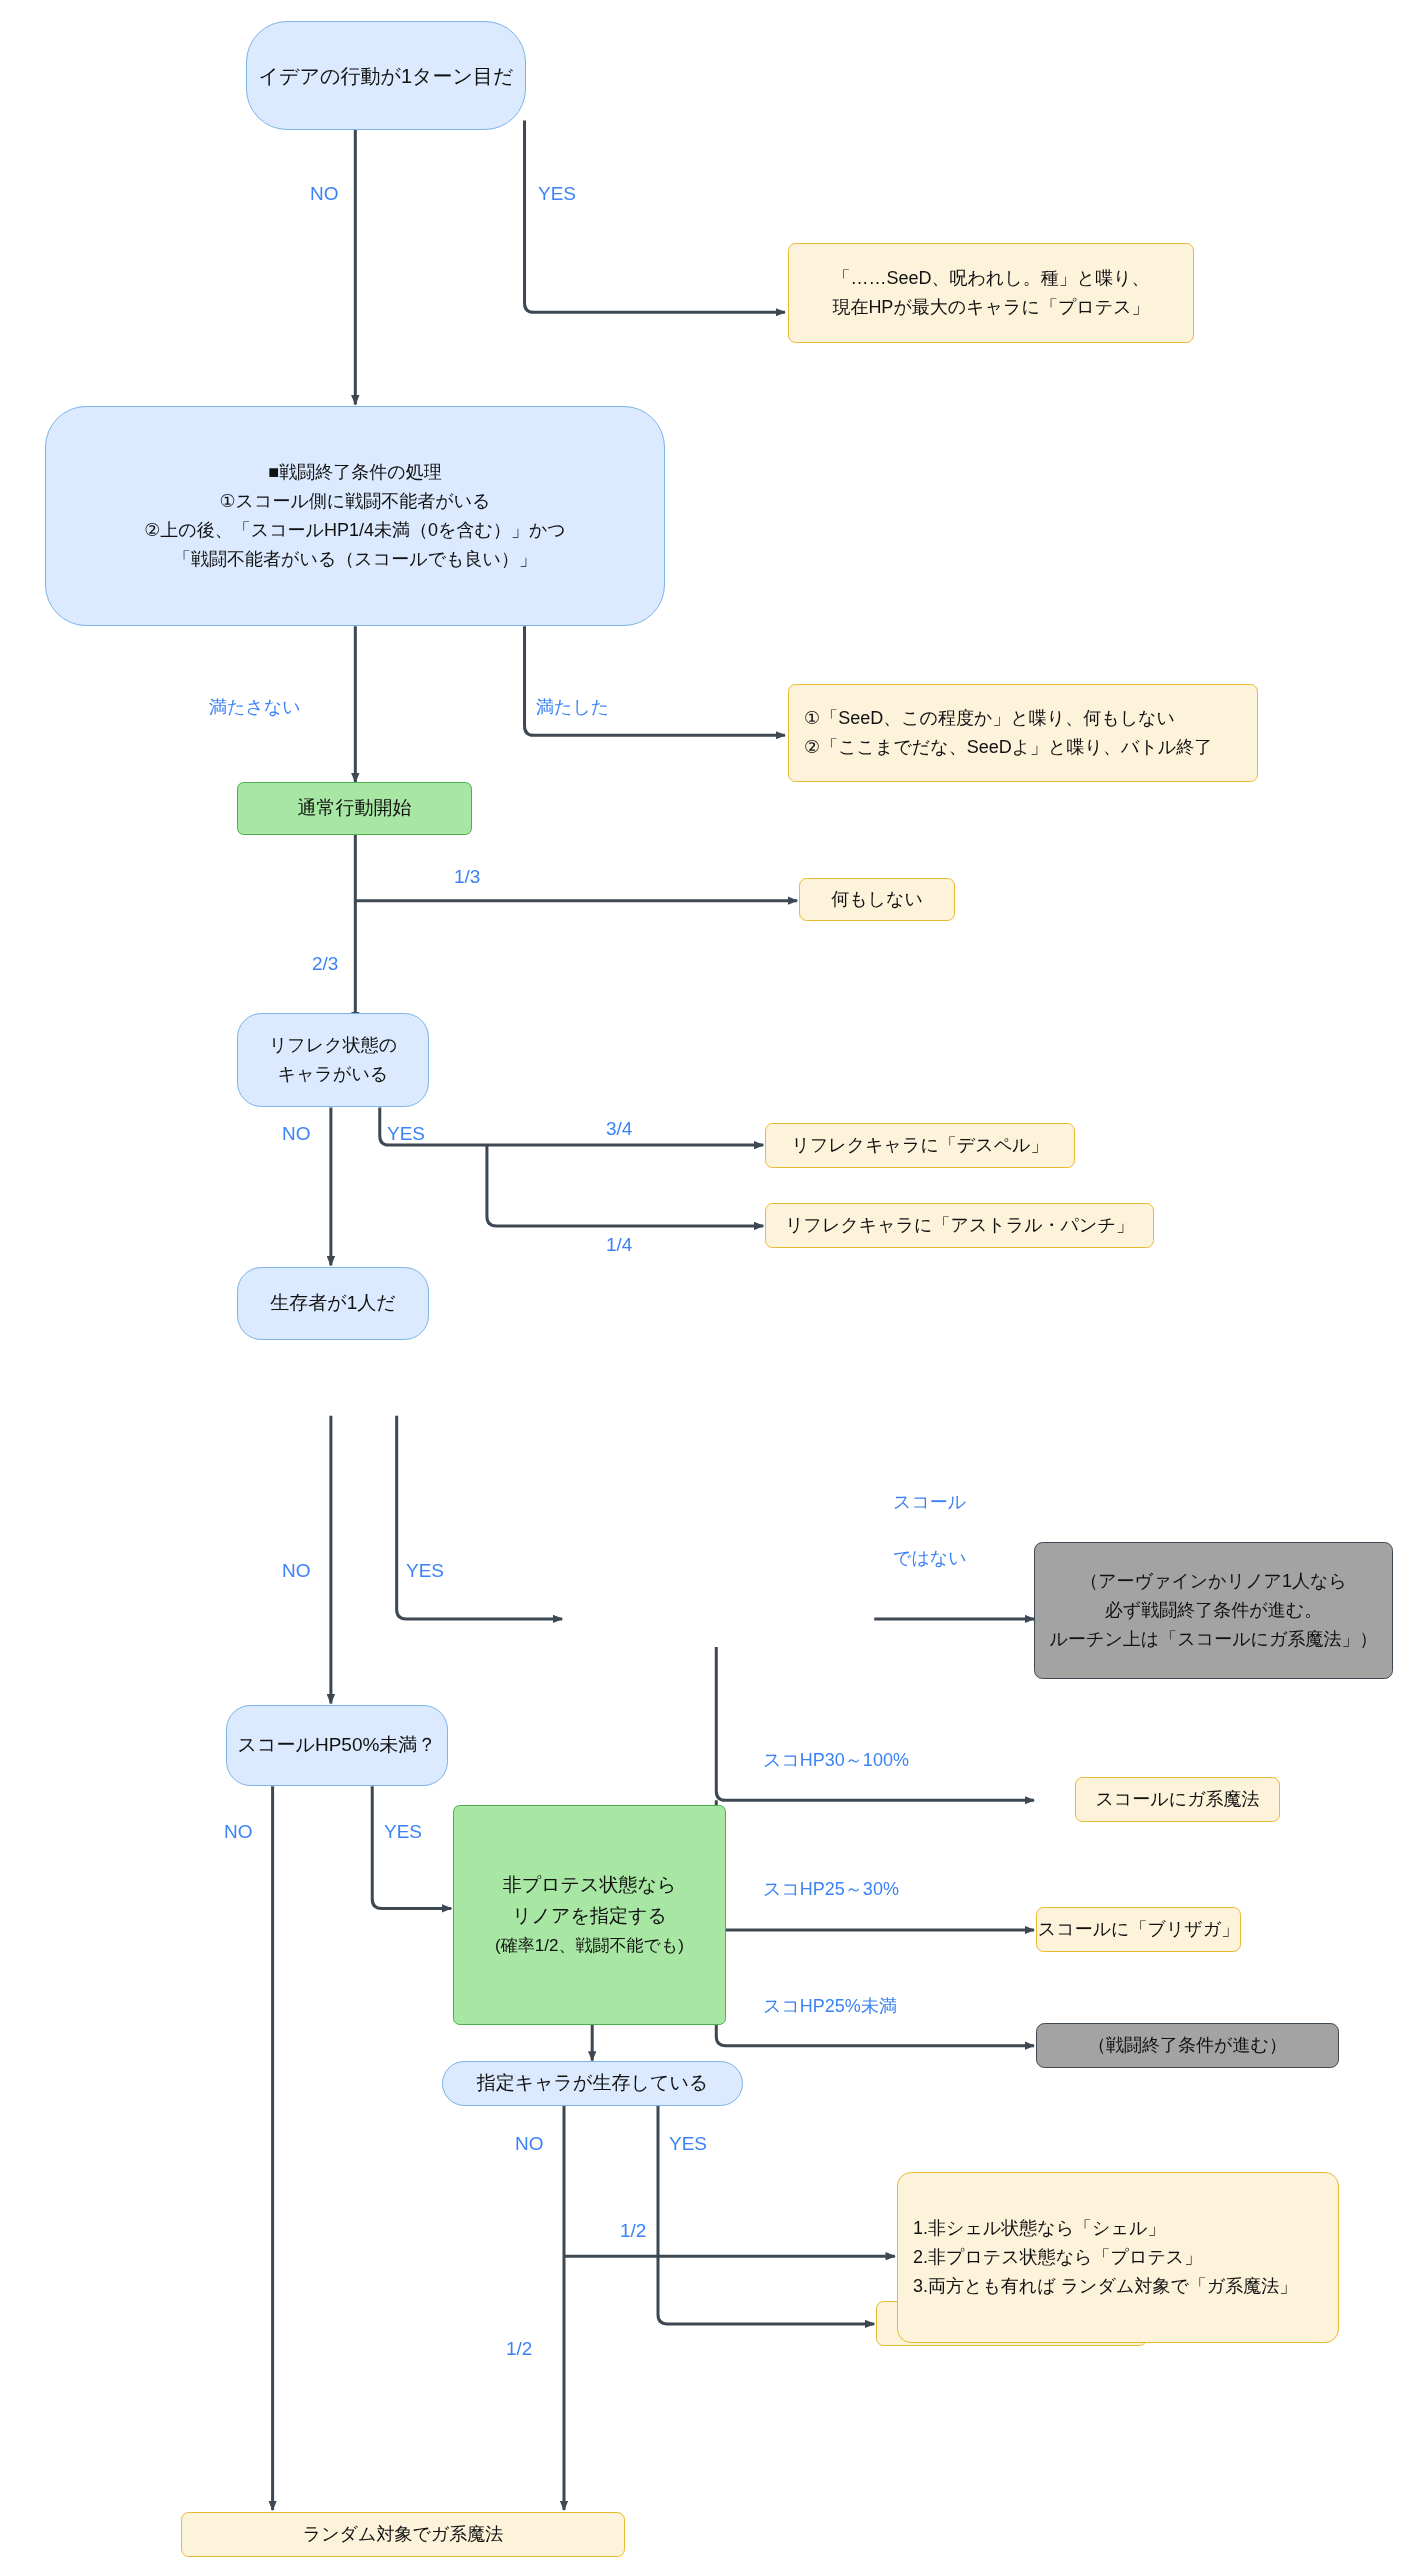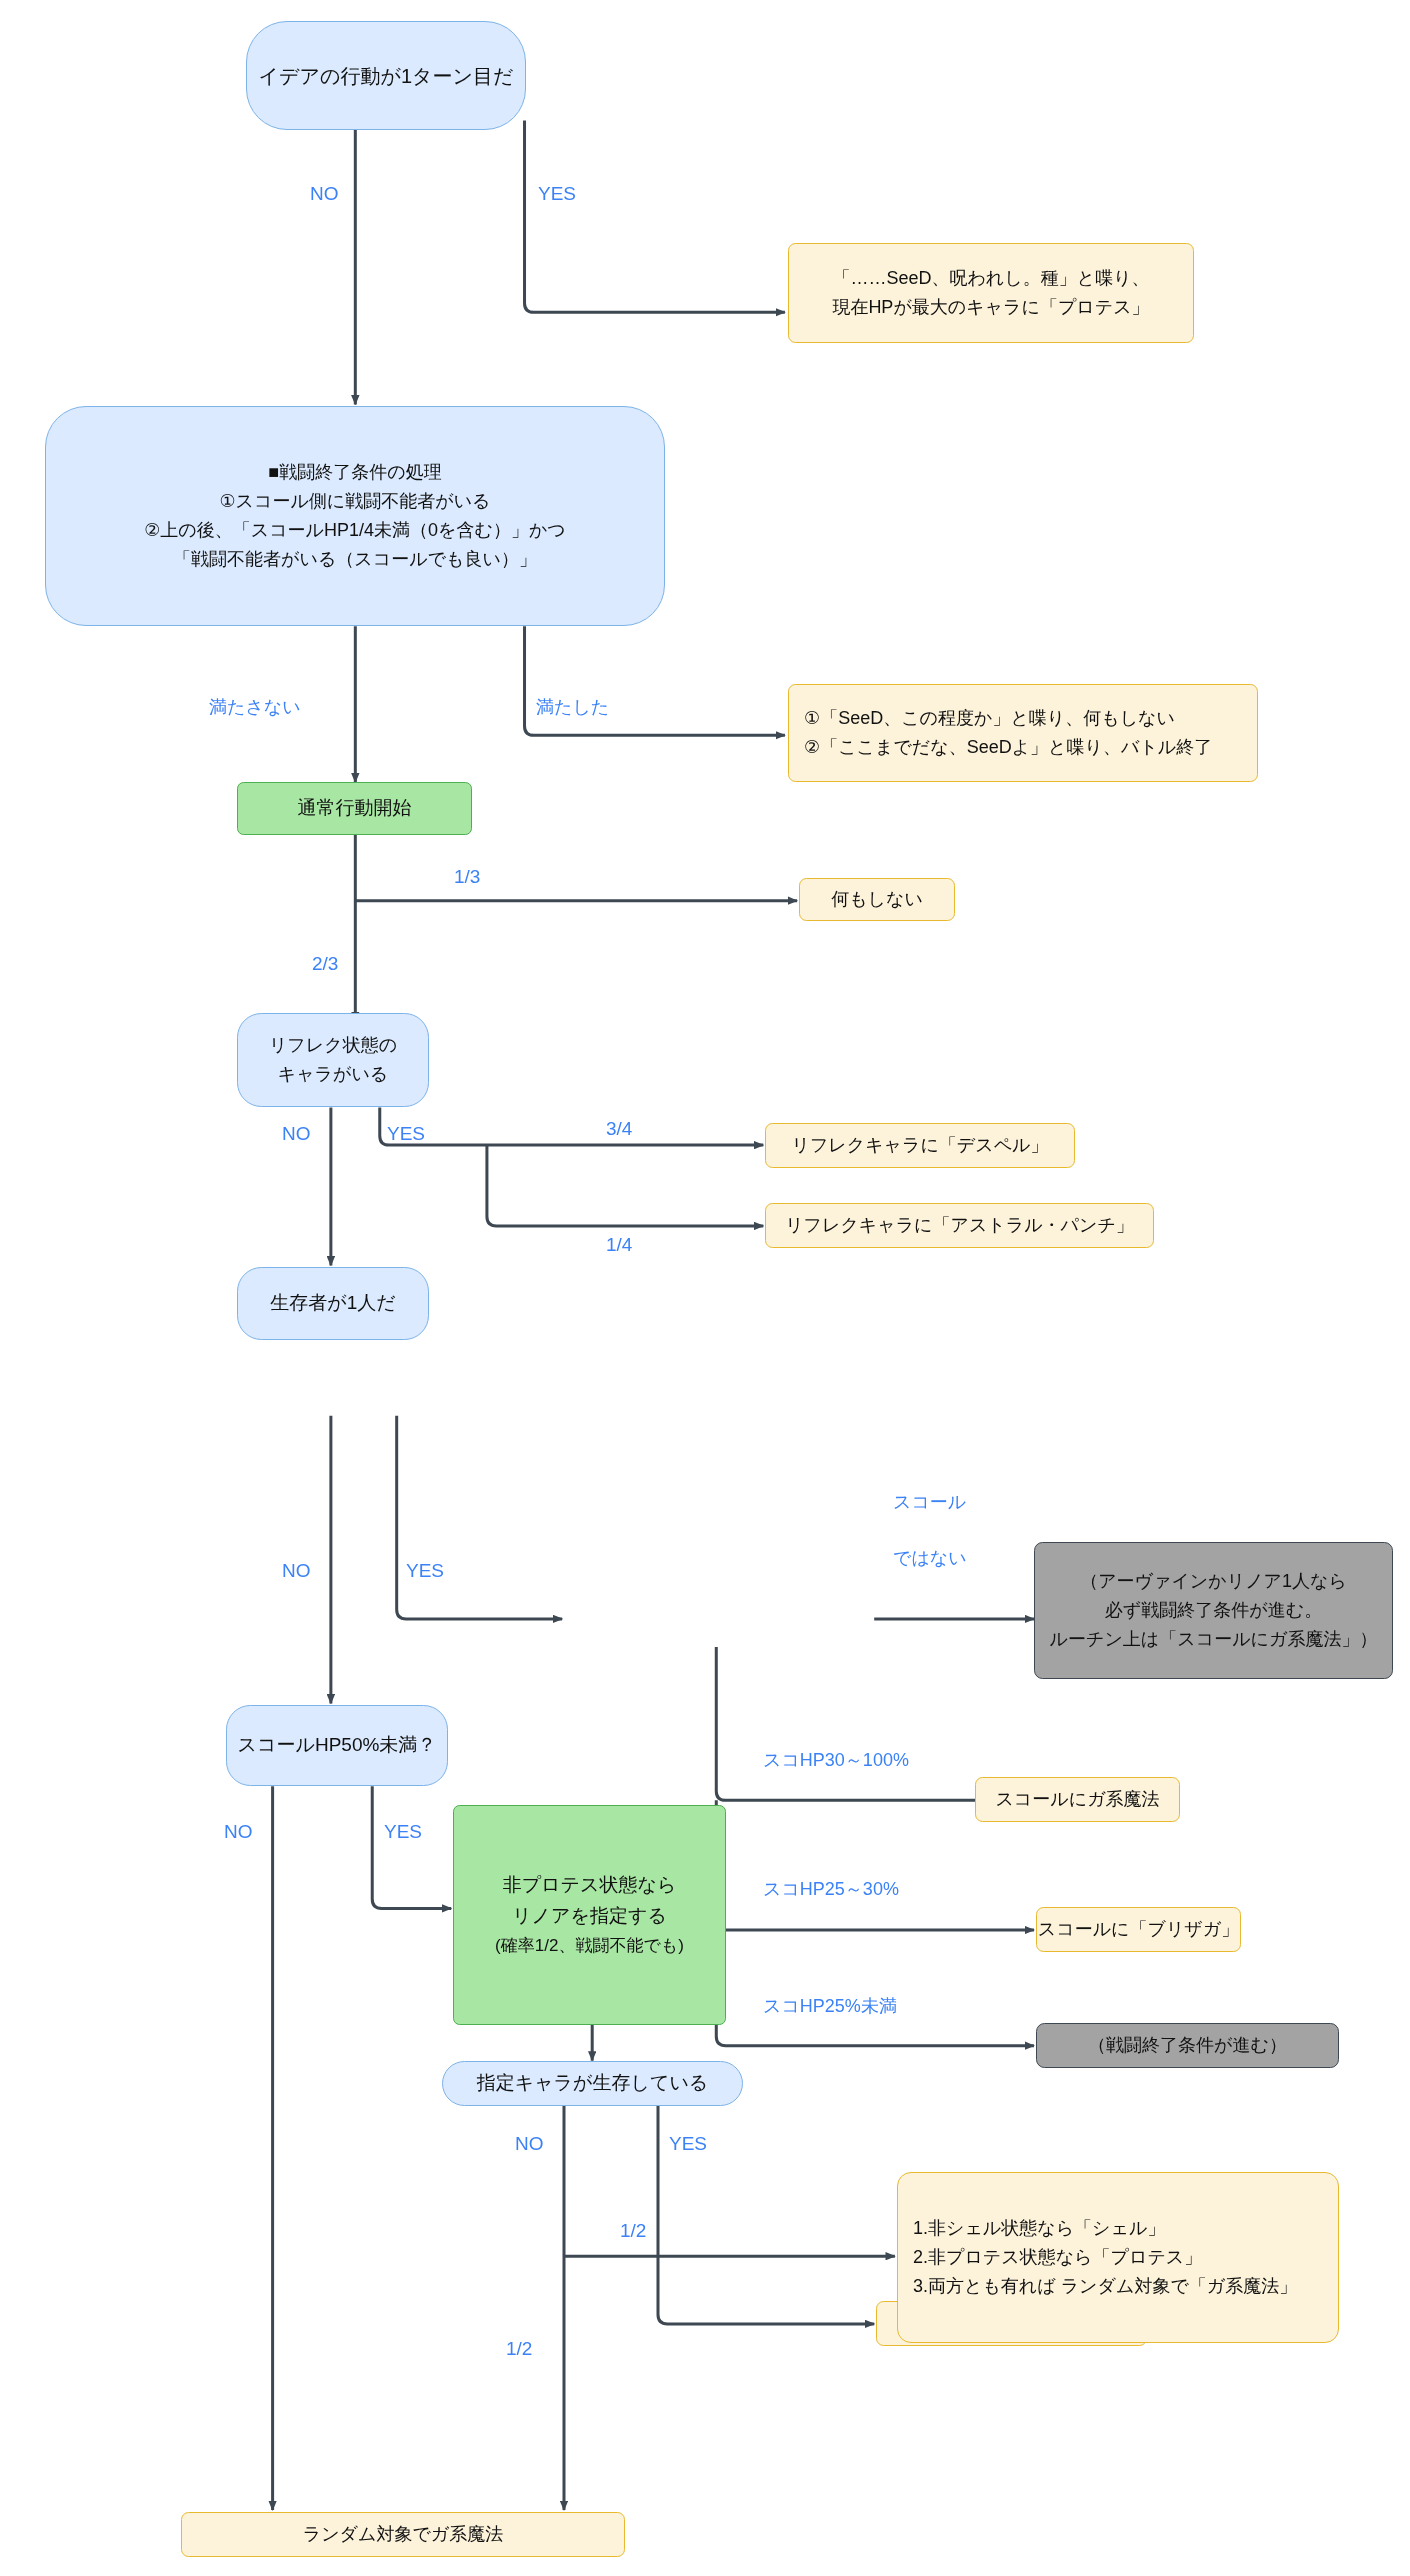--- a/index.html
+++ b/index.html
@@ -120,21 +120,21 @@
     <span class="n-line f20">生存者が1人だ</span>
   </div>
 
 
   <div class="node n-plain" style="left:1034px;top:1542px;width:359px;height:137px;">
     <span class="n-line f19">（アーヴァインかリノア1人なら</span>
     <span class="n-line f19">必ず戦闘終了条件が進む。</span>
     <span class="n-line f19">ルーチン上は「スコールにガ系魔法」）</span>
   </div>
 
-  <div class="node n-action" style="left:975px;top:1777px;width:205px;height:45px;">
+  <div class="node n-action" style="left:1075px;top:1777px;width:205px;height:45px;">
     <span class="n-line f19">スコールにガ系魔法</span>
   </div>
 
   <div class="node n-action" style="left:1036px;top:1907px;width:205px;height:45px;">
     <span class="n-line f19">スコールに「ブリザガ」</span>
   </div>
 
   <div class="node n-plain" style="left:1036px;top:2023px;width:303px;height:45px;">
     <span class="n-line f19">（戦闘終了条件が進む）</span>
   </div>

